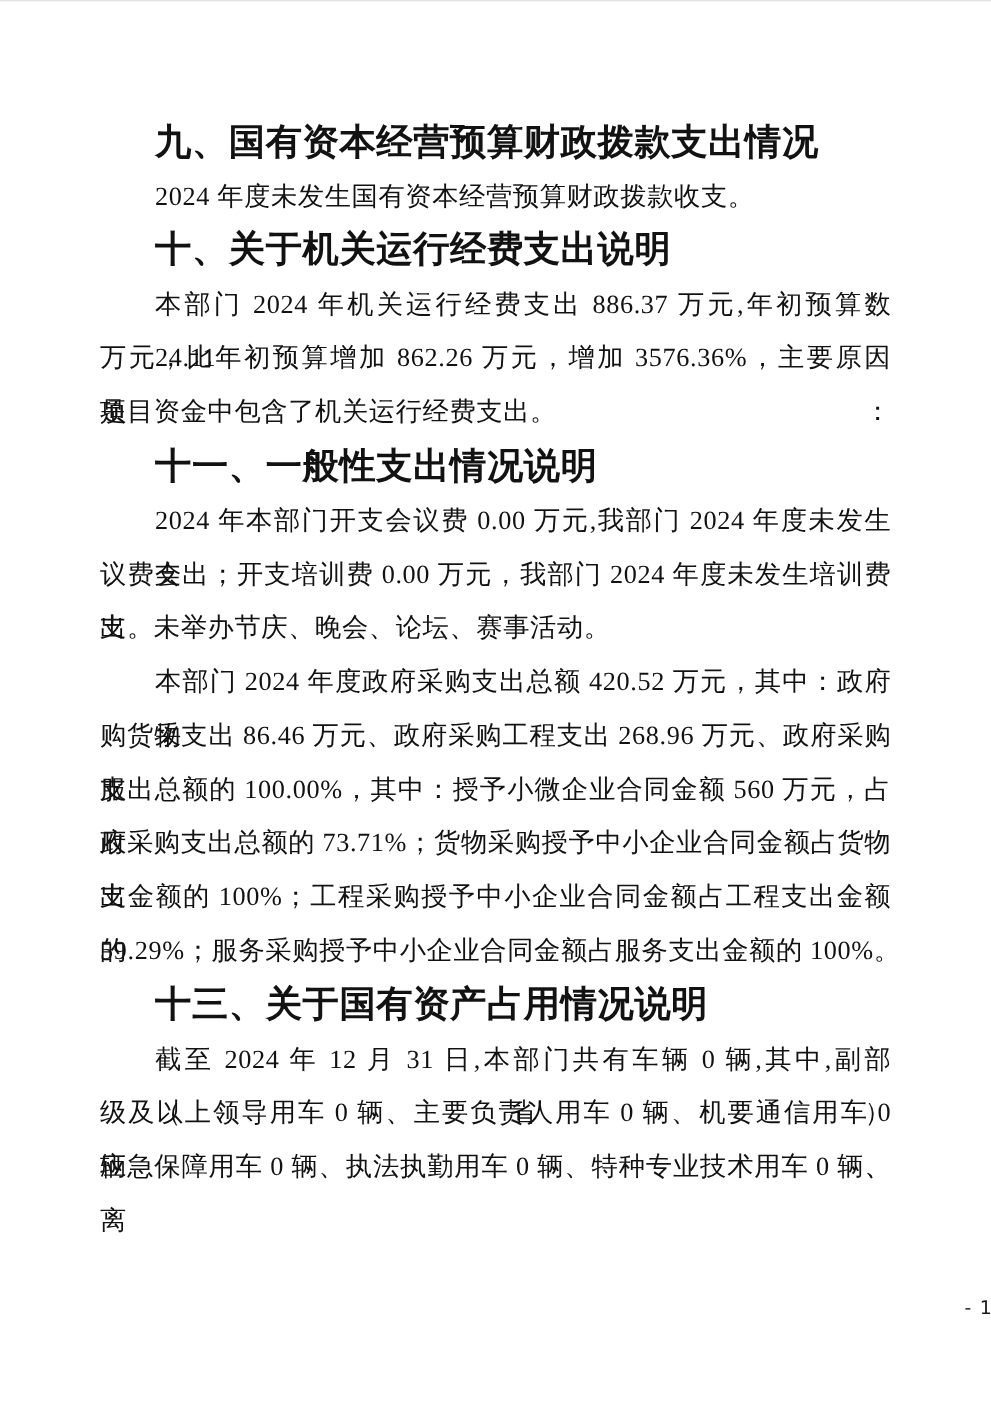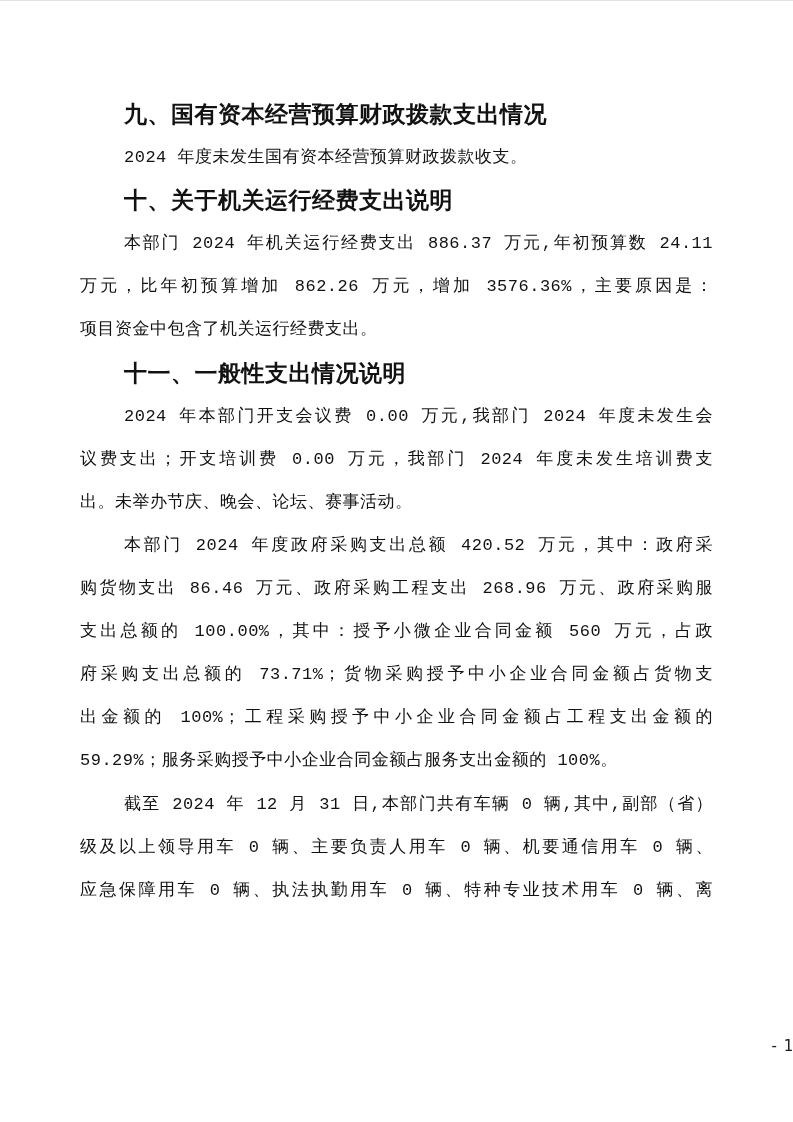--- a/index.html
+++ b/index.html
@@ -19,38 +19,37 @@
   }
   .content {
     position: absolute;
     left: 80px;
     top: 92px;
     width: 633px;
   }
   .line {
     height: 43.1px;
     line-height: 43.1px;
-    font-size: 17px;
+    font-size: 21px;
     letter-spacing: 0.5px;
     text-align: left;
     white-space: nowrap;
-    font-family: Liberation Mono, monospace;
   }
   .line.justify {
     white-space: normal;
     text-align: justify;
     text-align-last: justify;
   }
   .line.indent {
     padding-left: 44px;
   }
   .line.heading {
     font-family: "Liberation Sans", "DejaVu Sans", sans-serif;
     font-weight: 700;
-    font-size: 23px;
+    font-size: 29px;
     letter-spacing: 0.5px;
   }
   .footer {
     position: absolute;
     top: 1036px;
     left: 0;
     width: 100%;
     text-align: right;
     font-family: "DejaVu Sans", "Liberation Sans", sans-serif;
     font-size: 15px;
@@ -73,18 +72,19 @@
       <div class="line heading indent">十一、一般性支出情况说明</div>
       <div class="line body indent justify">2024 年本部门开支会议费 0.00 万元,我部门 2024 年度未发生会</div>
       <div class="line body justify">议费支出；开支培训费 0.00 万元，我部门 2024 年度未发生培训费支</div>
       <div class="line body">出。未举办节庆、晚会、论坛、赛事活动。</div>
       <div class="line body indent justify">本部门 2024 年度政府采购支出总额 420.52 万元，其中：政府采</div>
       <div class="line body justify">购货物支出 86.46 万元、政府采购工程支出 268.96 万元、政府采购服</div>
       <div class="line body justify">支出总额的 100.00%，其中：授予小微企业合同金额 560 万元，占政</div>
       <div class="line body justify">府采购支出总额的 73.71%；货物采购授予中小企业合同金额占货物支</div>
       <div class="line body justify">出金额的 100%；工程采购授予中小企业合同金额占工程支出金额的</div>
       <div class="line body">59.29%；服务采购授予中小企业合同金额占服务支出金额的 100%。</div>
+      <div class="line heading indent">十三、关于国有资产占用情况说明</div>
       <div class="line body indent justify">截至 2024 年 12 月 31 日,本部门共有车辆 0 辆,其中,副部（省）</div>
       <div class="line body justify">级及以上领导用车 0 辆、主要负责人用车 0 辆、机要通信用车 0 辆、</div>
       <div class="line body justify">应急保障用车 0 辆、执法执勤用车 0 辆、特种专业技术用车 0 辆、离</div>
     </div>
   <div class="footer">- 19 -</div>
 </div>
 
 </body></html>

